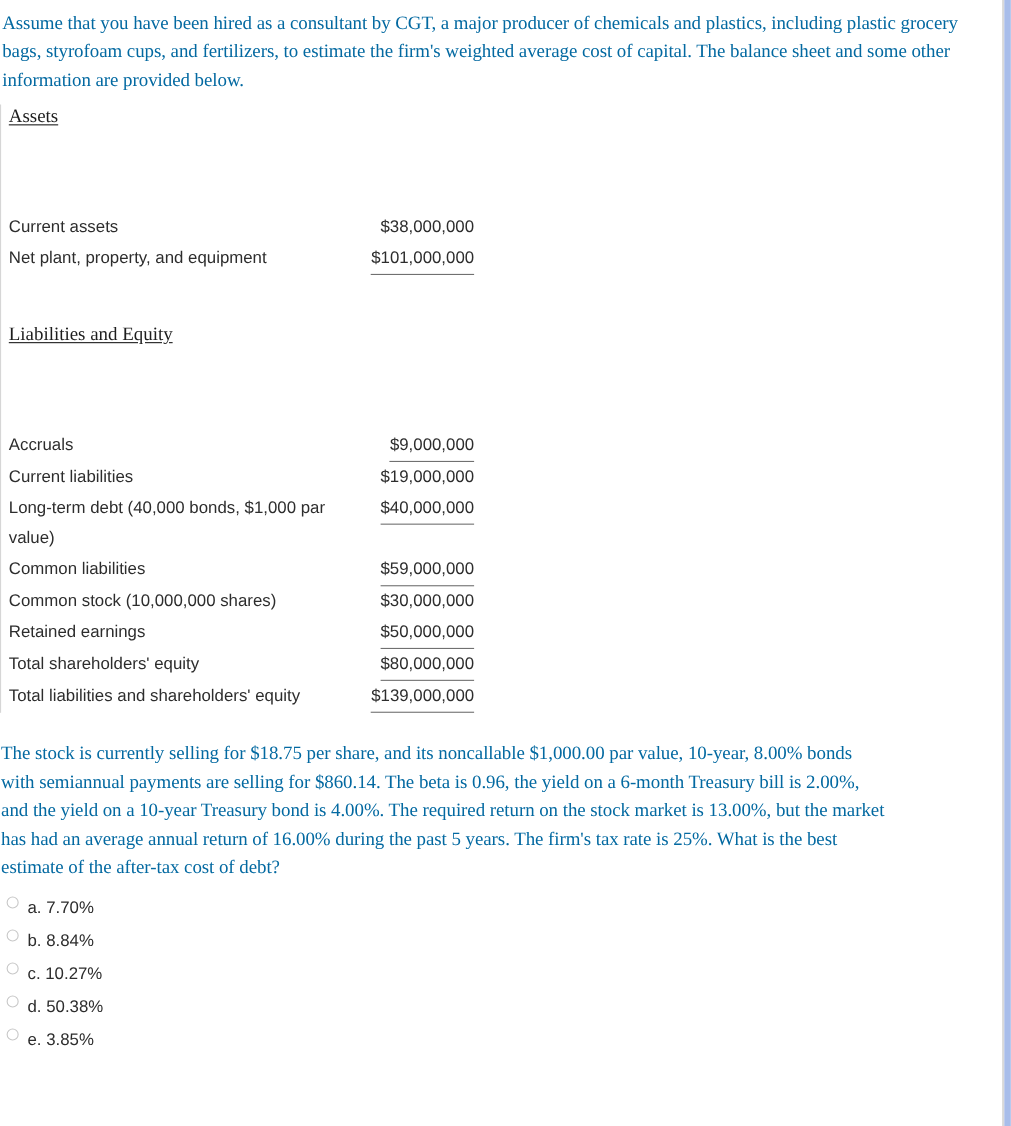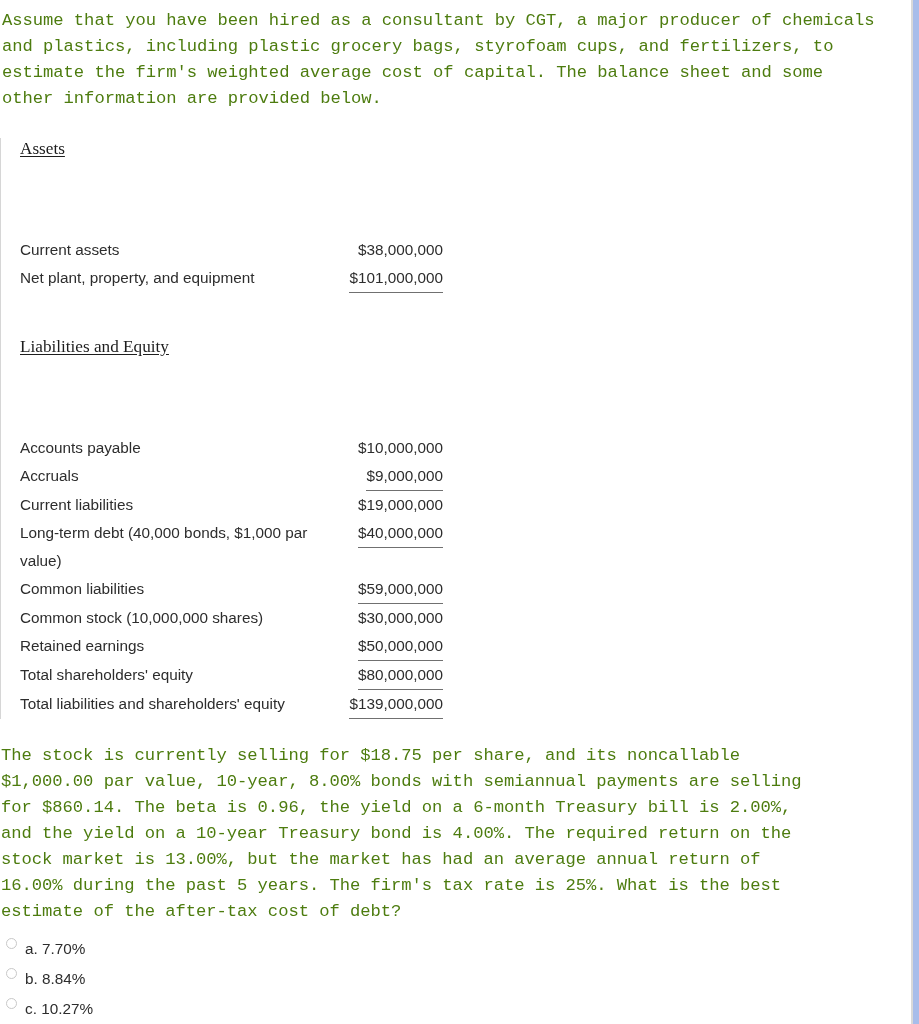--- a/index.html
+++ b/index.html
@@ -31,36 +31,36 @@
   }
 
   .page {
     position: relative;
     width: 911px;
     padding: 0;
   }
 
   
   .prose {
-    font-family: Liberation Mono, monospace;
+    font-family: Liberation Serif, serif;
     font-size: 17.2px;
     line-height: 26px;
-    color: #4d7c0f;
+    color: #0369a1;
     letter-spacing: -0.05px;
   }
   .intro {
     padding: 8px 22px 0 2px;
     width: 905px;
   }
 
   
   .sheet {
     position: relative;
-    margin-top: 26px;
-    padding-left: 19px;
+    margin-top: 9px;
+    padding-left: 7px;
     border-left: 1px solid #d6d6d6;
     width: 430px;
   }
   .sheet-head {
     font-family: "Liberation Serif", serif;
     font-size: 17.2px;
     line-height: 22px;
     color: #1d1d1d;
     text-decoration: underline;
     text-underline-offset: 2px;
@@ -161,24 +161,20 @@
 
     <div class="head-row">
       <span class="sheet-head">Liabilities and Equity</span>
     </div>
 
     <div class="spacer-rows-b"></div>
 
     <table class="bs">
       <tbody>
         <tr>
-          <td class="lbl">Accounts payable</td>
-          <td class="val"><span>$10,000,000</span></td>
-        </tr>
-        <tr>
           <td class="lbl">Accruals</td>
           <td class="val ul"><span>$9,000,000</span></td>
         </tr>
         <tr>
           <td class="lbl">Current liabilities</td>
           <td class="val"><span>$19,000,000</span></td>
         </tr>
         <tr>
           <td class="lbl">Long-term debt (40,000 bonds, $1,000 par value)</td>
           <td class="val ul"><span>$40,000,000</span></td>

